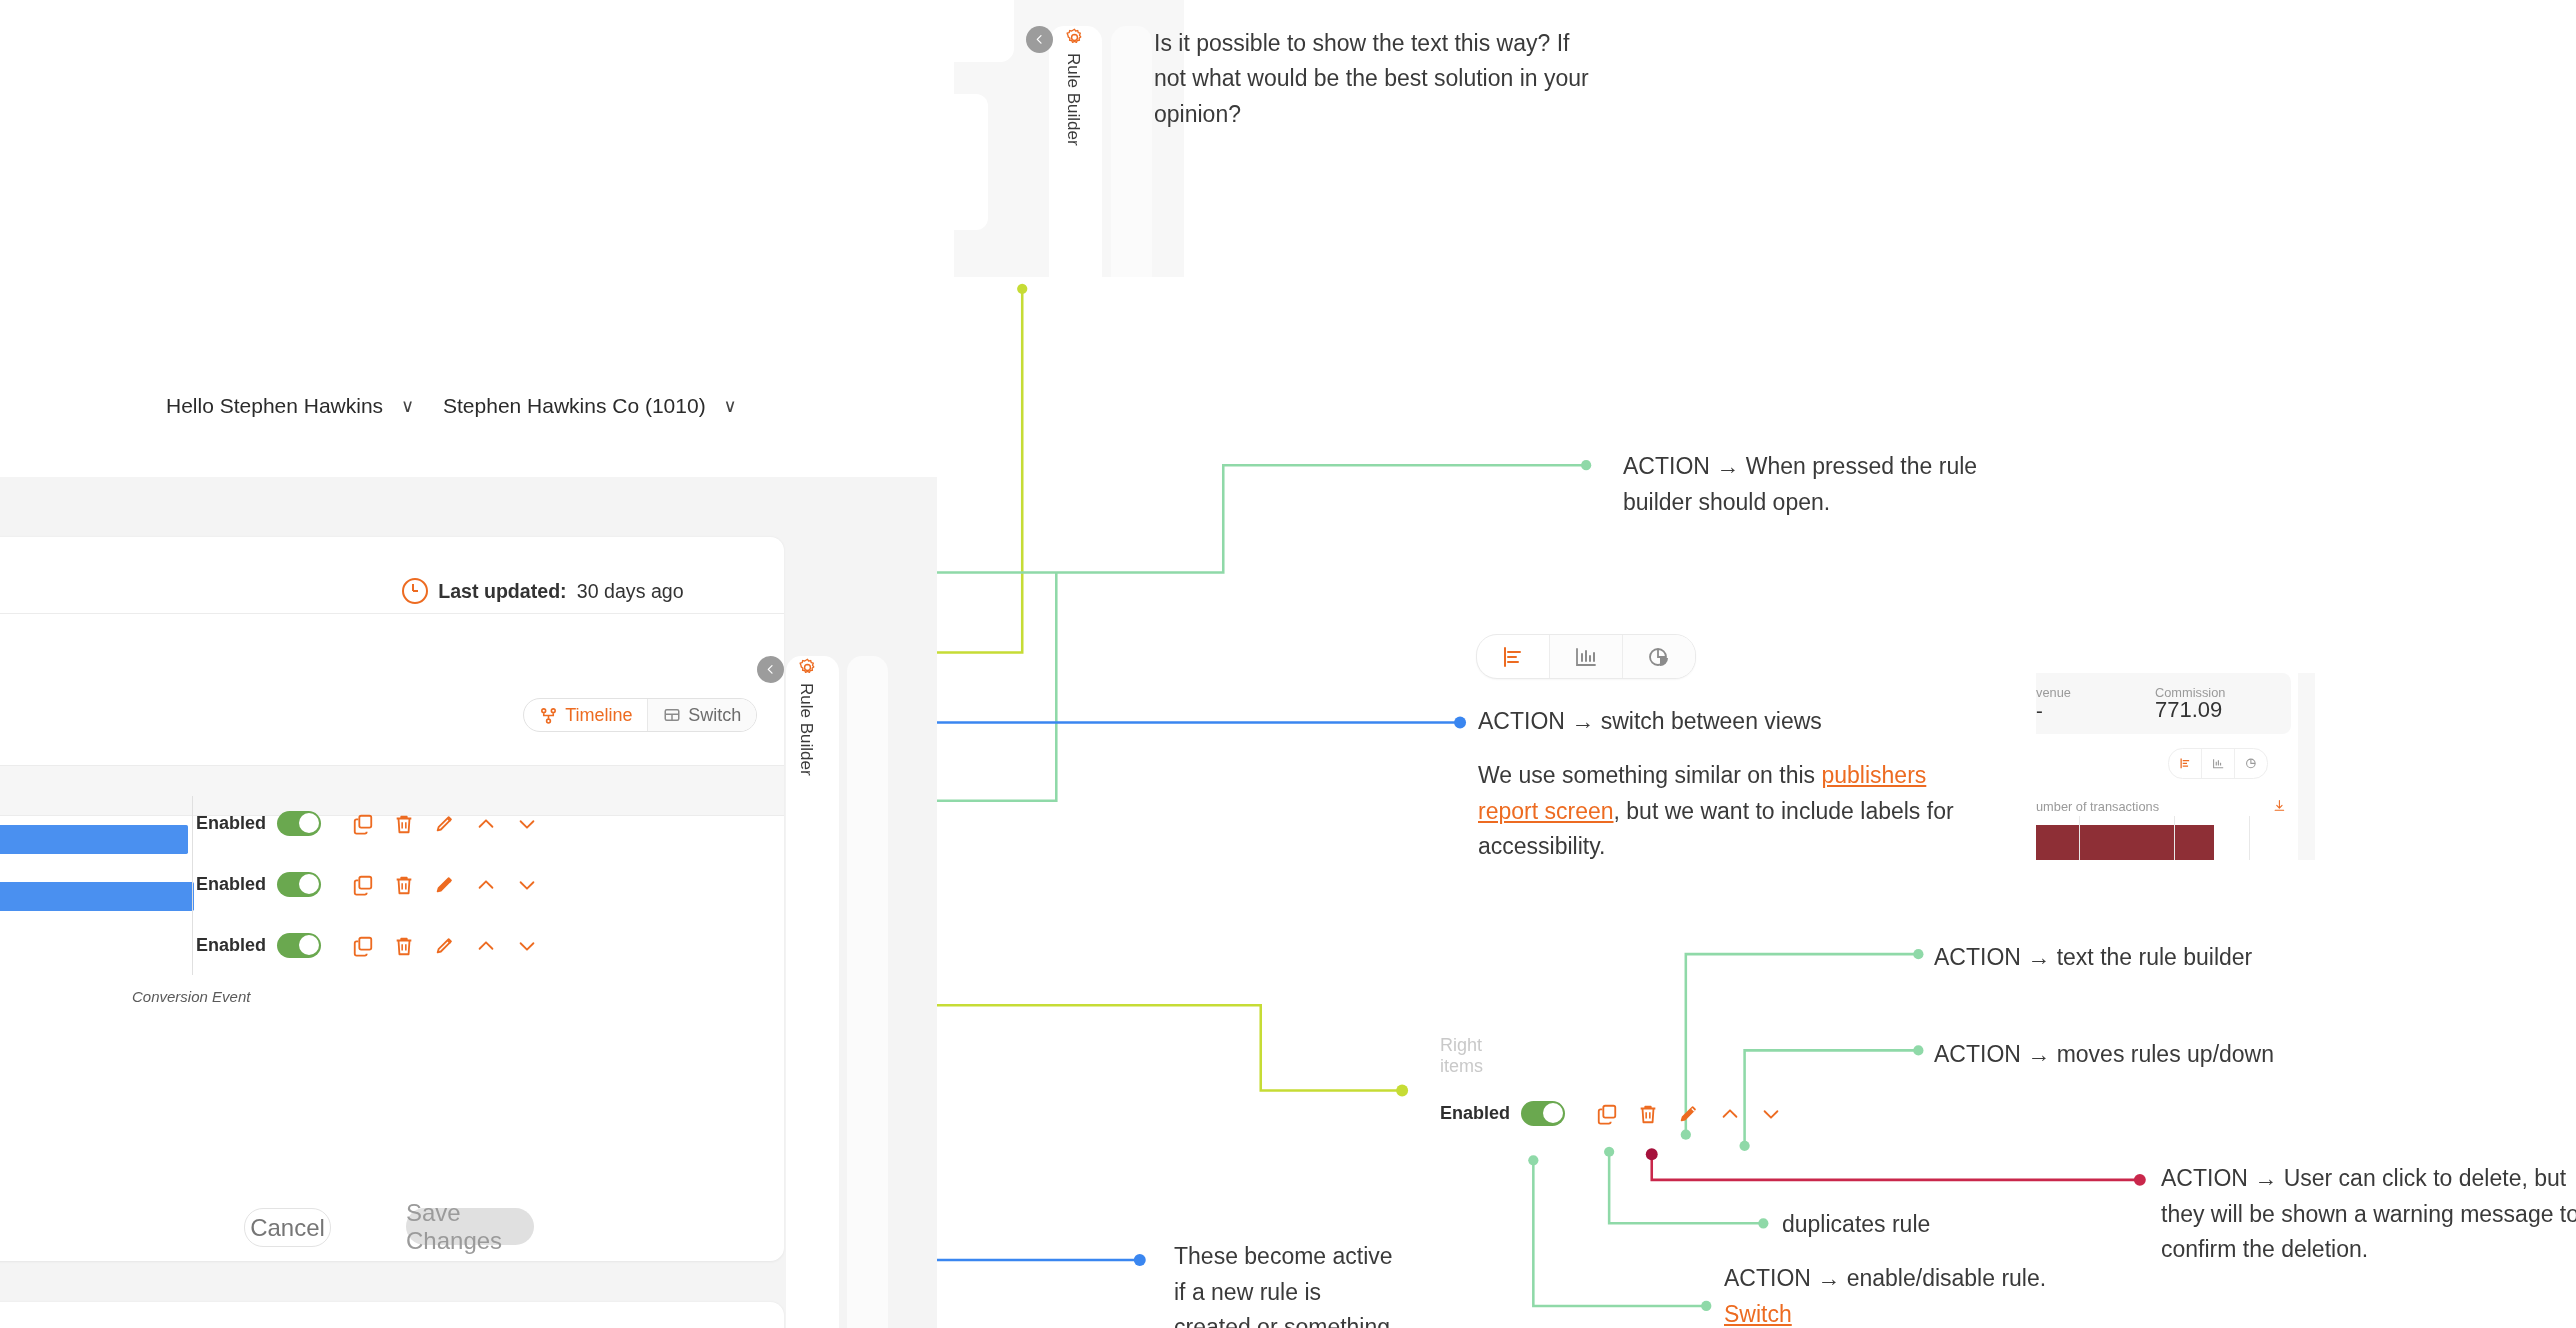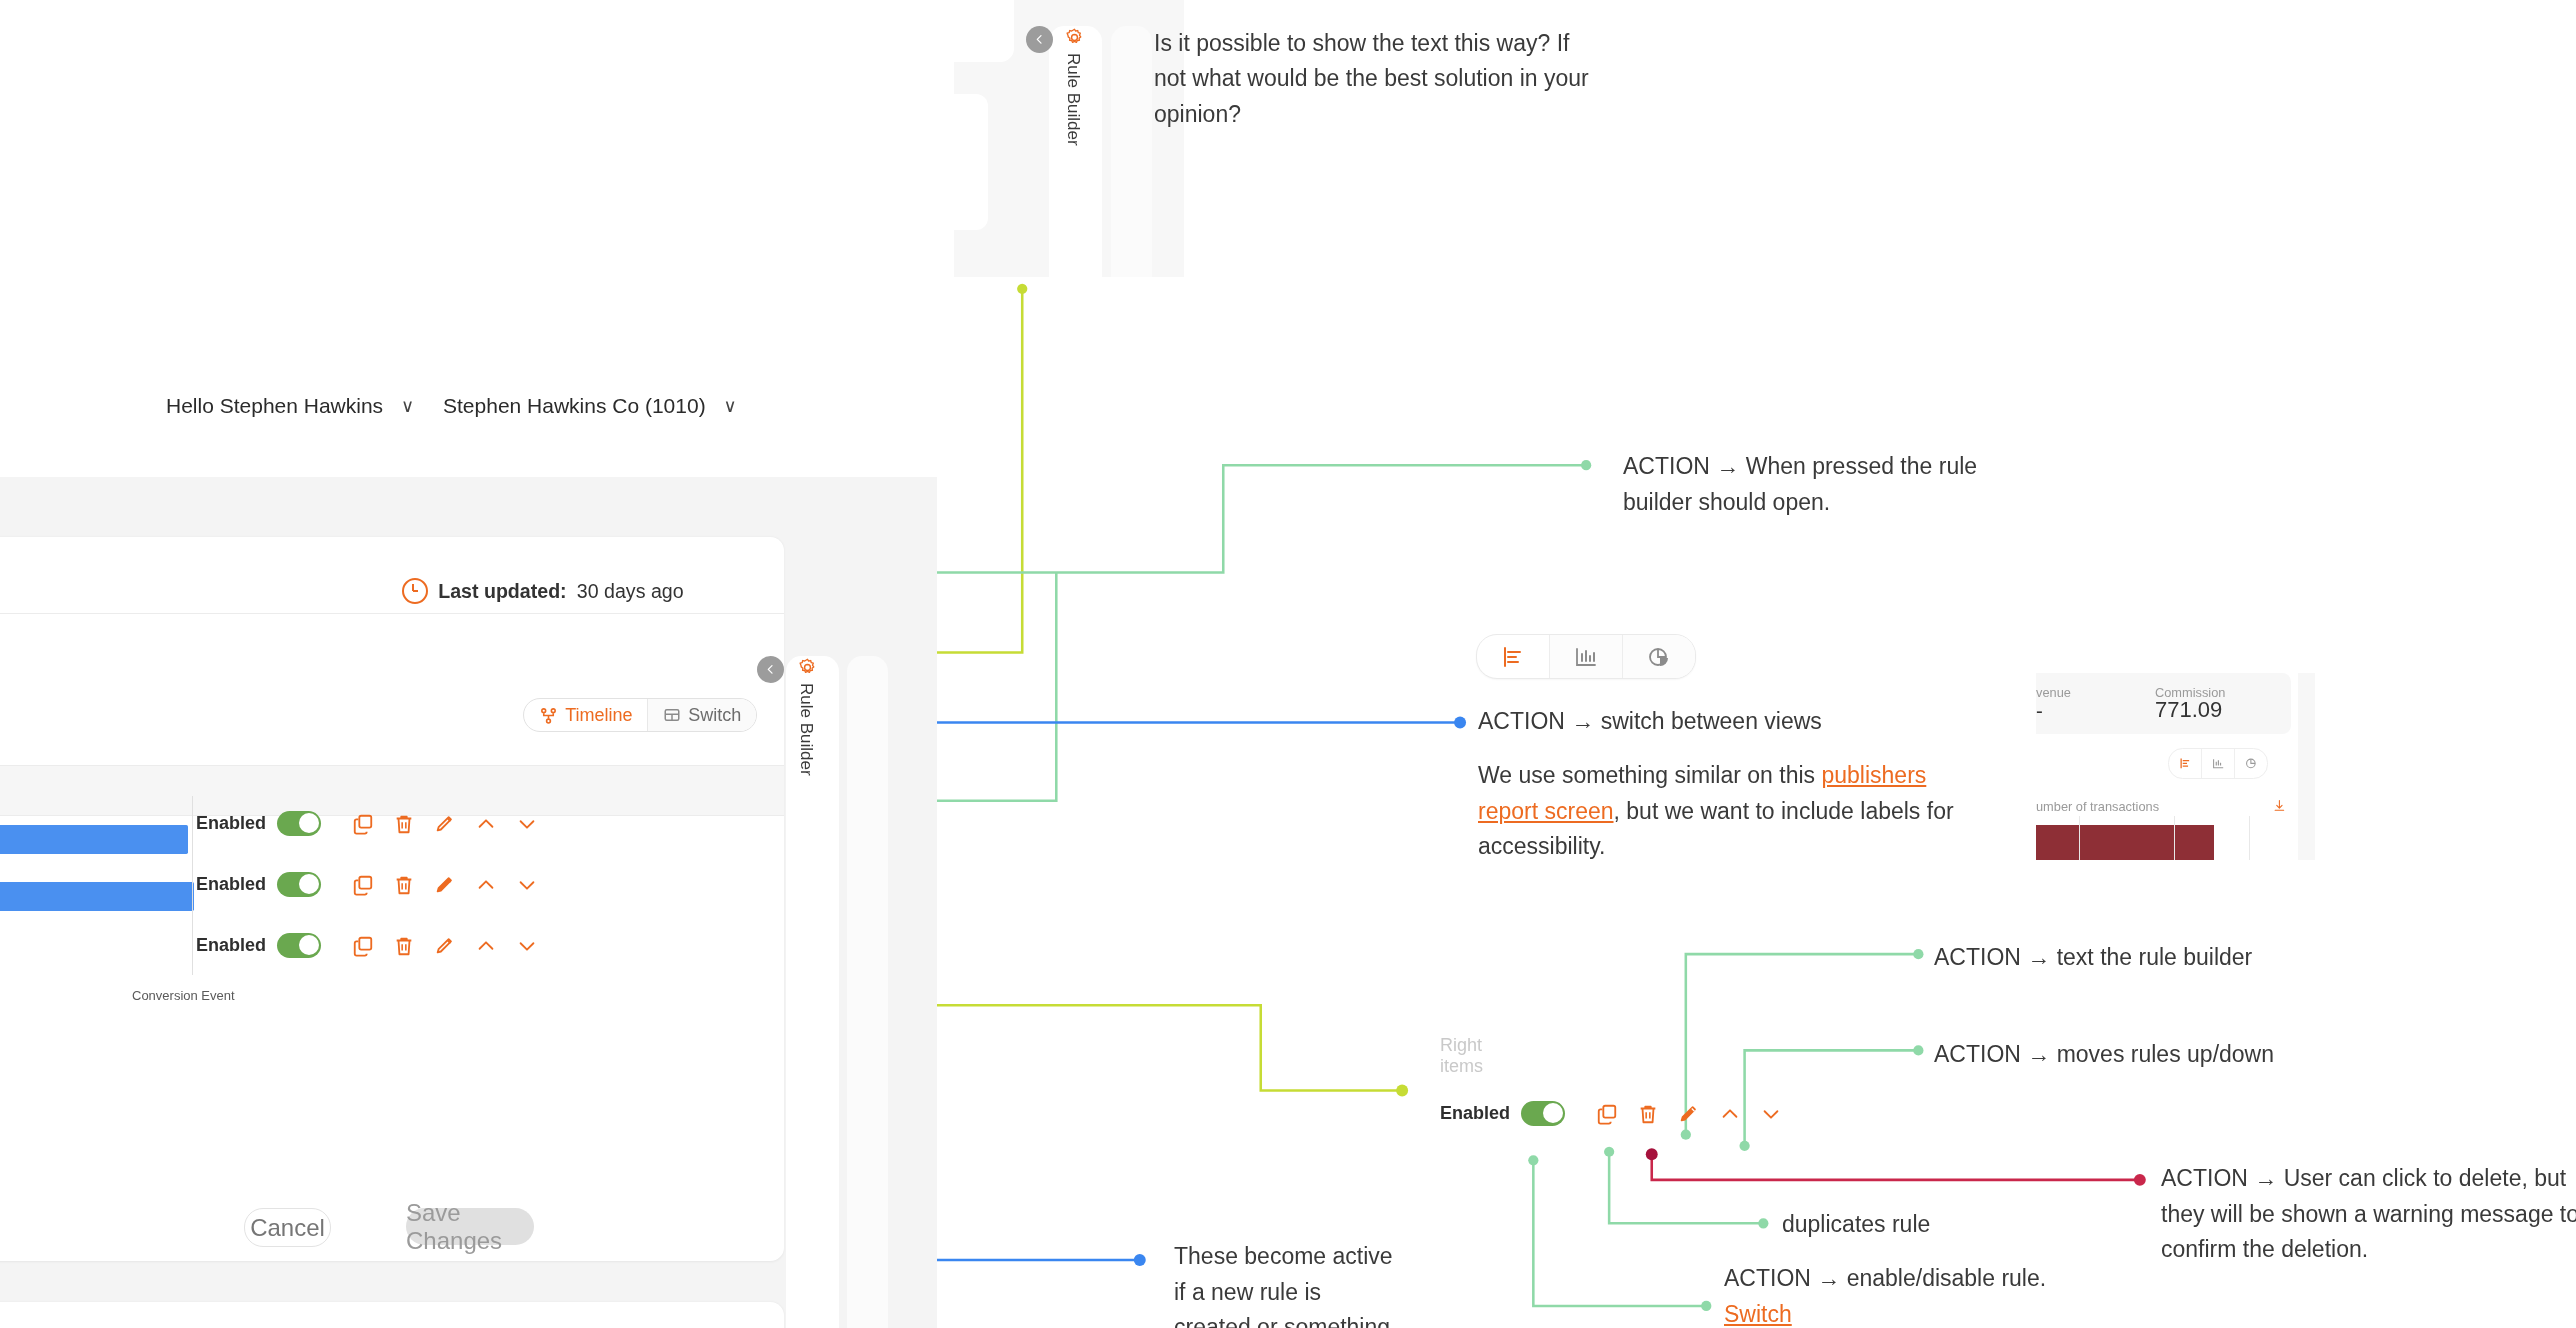--- a/index.html
+++ b/index.html
@@ -47,21 +47,21 @@
   .seg .opt{display:flex;align-items:center;gap:7.7px;padding:0 14.5px;font-size:18px;color:#6d6d6d;}
   .seg .opt.active{color:#ED6B21;}
   .seg .opt + .opt{border-left:1.2px solid #e8e8e8;background:#fafafa;}
 
   
   .strip{position:absolute;background:#f6f6f6;border-top:0.9px solid #ececec;border-bottom:0.9px solid #ececec;}
 
   
   .gbar{position:absolute;background:#4a90f0;height:29px;border-radius:1.7px;}
   .gaxis{position:absolute;width:1.2px;background:#e0e0e0;}
-  .gaxis-lbl{position:absolute;font-size:13px;color:#5a5a5a;}
+  .gaxis-lbl{position:absolute;font-size:15px;color:#5a5a5a;font-style:italic;}
 
   
   .rrow{position:absolute;display:flex;align-items:center;gap:0;}
   .rrow .enlbl{font-size:18px;font-weight:bold;color:#2f2f2f;margin-right:11px;}
   .switch{width:44px;height:25px;border-radius:12.8px;background:#6aa84f;position:relative;}
   .switch .knob{position:absolute;right:2.1px;top:2.1px;width:20.4px;height:20.4px;border-radius:50%;background:#fff;}
   .icons{display:flex;align-items:center;gap:19px;margin-left:31px;}
   .ic{width:22px;height:22px;color:#ED6B21;}
 
   

